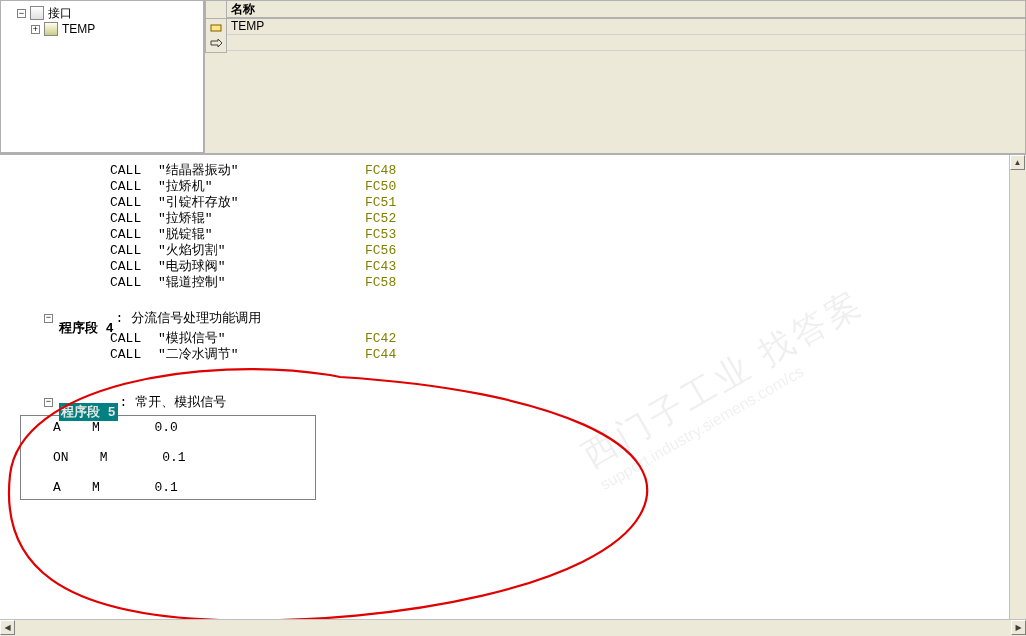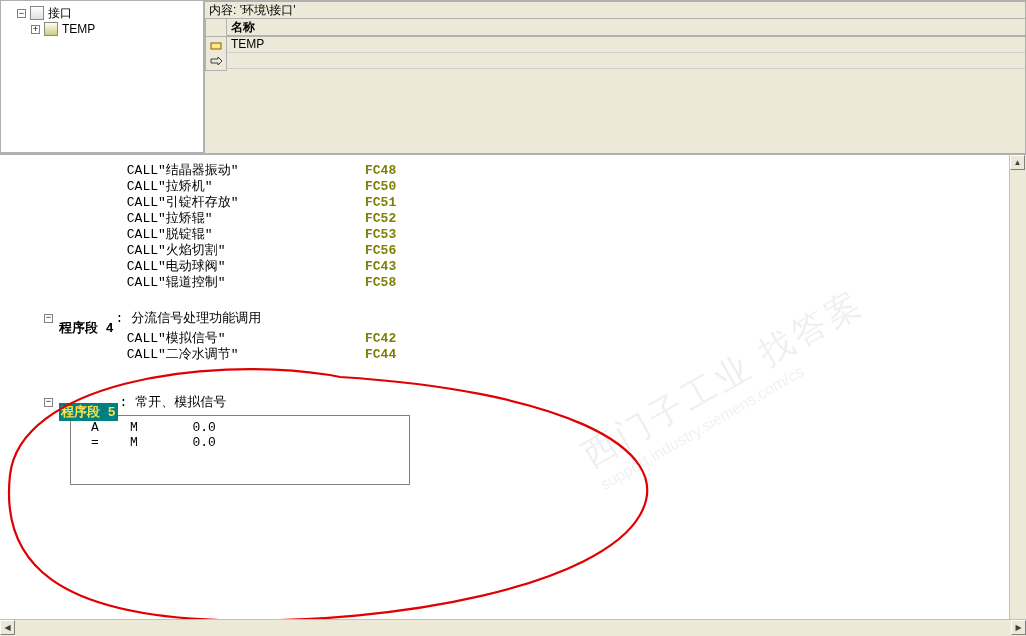--- a/index.html
+++ b/index.html
@@ -23,29 +23,29 @@
   .rowhdr-cell { width: 22px; height: 18px; border: 1px solid #b0b0b0; border-top: none; background: #ece9d8; display:flex;align-items:center;justify-content:center; }
   .name-col-hdr { flex: 1; border: 1px solid #b0b0b0; border-top:none; border-left:none; background: #ece9d8; padding-left: 4px; font-weight: bold; line-height: 16px; }
   .grid-body { flex: 1; background: #ece9d8; border-right:1px solid #b0b0b0; }
   .grid-row { display: flex; height: 16px; }
   .grid-row .cell { flex:1; border-bottom:1px solid #d0d0d0; background:#ece9d8; padding-left:4px; line-height:15px; }
   .rowhdr-cell svg { width: 12px; height: 12px; }
 
   
   .code-area { flex: 1; position: relative; overflow: hidden; background: #fff; }
   .code-inner { position: absolute; left: 20px; top: 0; width: 980px; padding-top: 8px; font-family: "Courier New", monospace; font-size: 13px; }
-  .op-call { display:inline-block; width: 48px; text-align: right; }
+  .op-call { display:inline-block; width: 48px; }
   .arg-text { display:inline-block; }
-  .fc { color: #808000; font-weight: bold; }
+  .fc { color: #808000; }
   .seg-head { display:flex; align-items:center; height: 18px; margin-top: 18px; margin-bottom: 4px; }
   .seg-exp { width: 9px; height: 9px; border: 1px solid #808080; display:inline-flex;align-items:center;justify-content:center; font-size:9px; line-height:1; margin-right: 6px; background:#fff; cursor:pointer; }
   .seg-title { font-weight: bold; margin-top: 20px; }
-  .seg-title.hl { background: #008080; color: #fde047; padding: 0 2px; }
+  .seg-title.hl { background: #008080; color: #e5e5e5; padding: 0 2px; }
   .seg-sub { padding-left: 2px; font-family: Liberation Mono, monospace; }
-  .stl-box { border: 1px solid #808080; margin-left: 50px; width: 340px; padding: 4px 0; }
+  .stl-box { border: 1px solid #808080; width: 296px; padding: 4px 12px; }
   .stl-line { white-space: pre; height: 15px; line-height: 15px; font-family: "Courier New", monospace; font-size: 13px; padding-left: 20px; }
   .stl-cursor { position: relative; }
   .stl-cursor::before { content:""; position:absolute; left:10px; top:1px; width:1px; height:13px; background:#000; }
 
   .call-block { margin-left: 90px; }
   .call-row { height: 16px; line-height: 16px; white-space: pre; }
   .call-row .fc { position: absolute; left: 345px; }
   .seg-block { margin-left: 24px; }
 
   
@@ -80,24 +80,20 @@
       </div>
       <div class="tree-node">
         <span class="tree-indent"></span>
           <span class="tree-indent"></span>
         <span class="tree-exp">+</span>
         <span class="tree-icon temp"></span>
         <span class="tree-label">TEMP</span>
       </div>
     </div>
     <div class="right-top">
-      <div class="content-bar">
-        <span>内容:</span>
-        <span>'环境\接口'</span>
-      </div>
       <div class="grid-head">
         <div class="rowhdr-cell"></div>
         <div class="name-col-hdr">名称</div>
       </div>
       <div class="grid-body">
         <div class="grid-row">
           <div class="rowhdr-cell">
             <svg viewBox="0 0 12 12">
                 <rect x="1" y="3" width="10" height="6" fill="#ffe680" stroke="#806000"></rect>
               </svg>
@@ -144,23 +140,24 @@
 
       <div class="seg-block" style="margin-top:30px;">
         <div class="seg-head">
           <span class="seg-exp">−</span>
           <span class="seg-title hl">程序段  5</span>
           <span class="seg-sub">: 常开、模拟信号</span>
         </div>
       </div>
       <div class="stl-box" id="stl5">
           <div class="stl-line">A    M       0.0</div>
-          <div class="stl-line">=    M       0.0</div>
           <div class="stl-line"> </div>
+          <div class="stl-line">ON    M       0.1</div>
           <div class="stl-line"> </div>
+          <div class="stl-line">A    M       0.1</div>
         </div>
 
     </div>
 
     <div class="watermark">
       <div class="wm-big">西门子工业  找答案</div>
       <div class="wm-small">support.industry.siemens.com/cs</div>
     </div>
 
     <svg class="anno" viewBox="0 0 1026 481" preserveAspectRatio="none">

